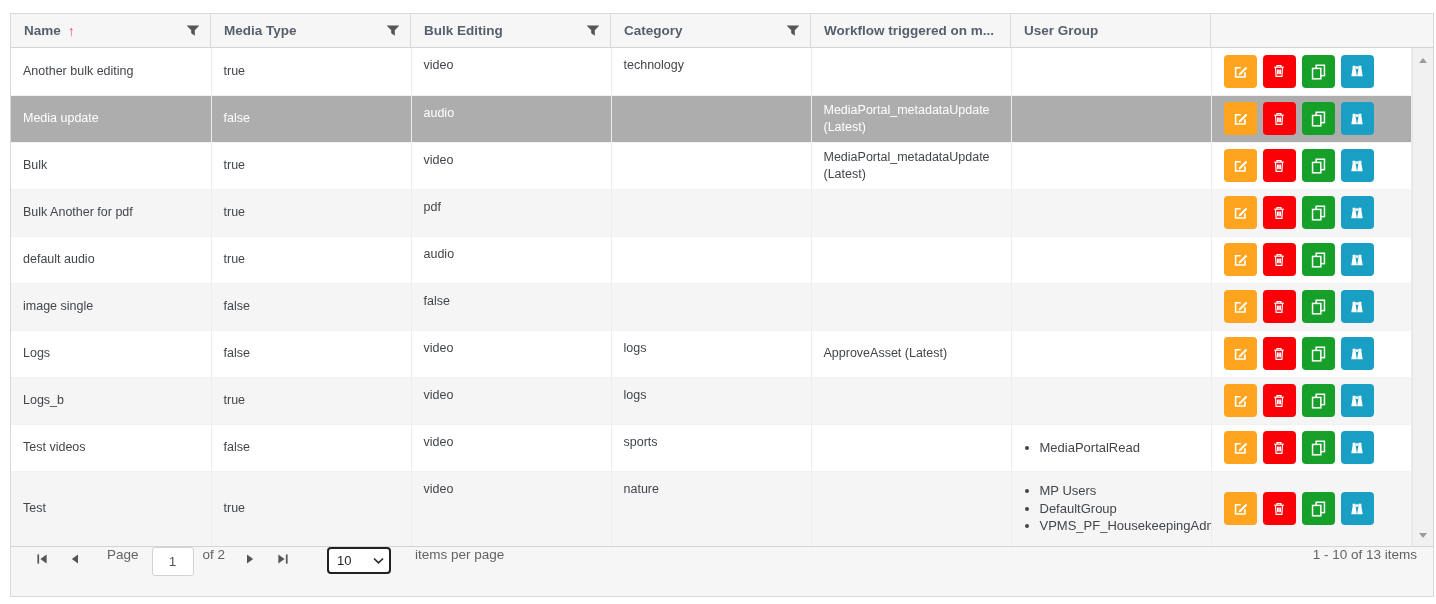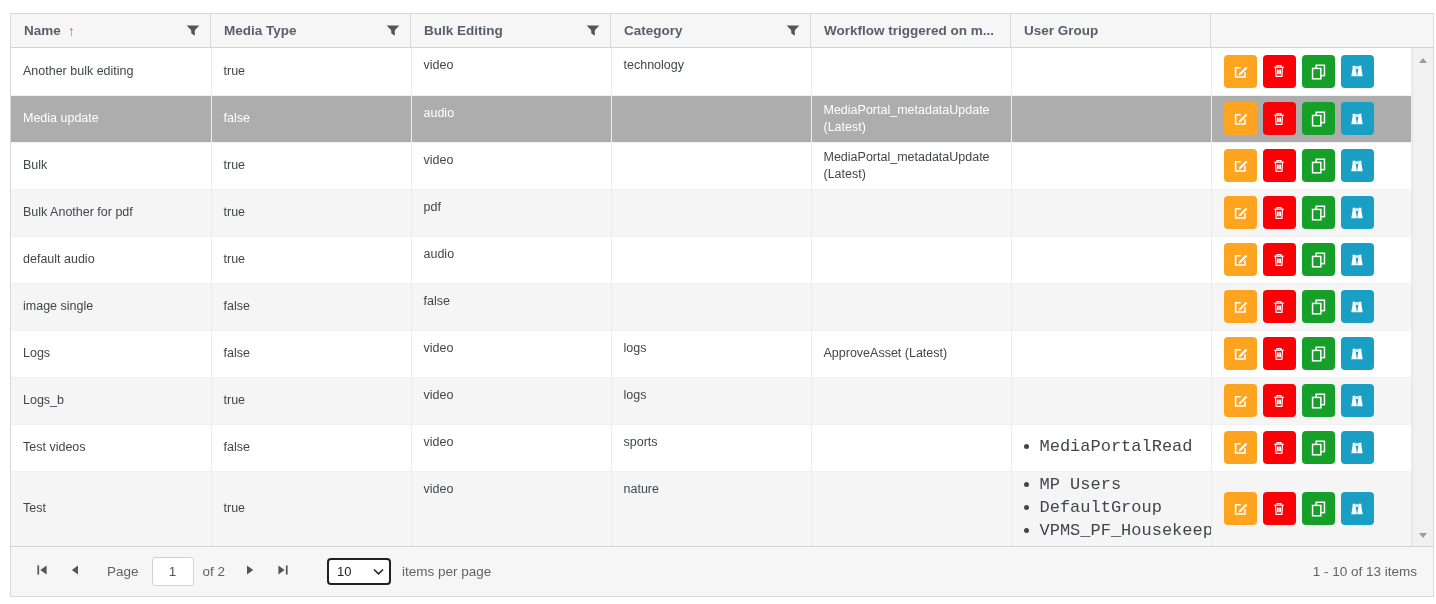--- a/index.html
+++ b/index.html
@@ -24,52 +24,52 @@
   table.data { border-collapse:collapse; table-layout:fixed; width:1400px; flex:0 0 1400px; }
   col.c { width:200px; }
   td { border-right:1px solid #ececec; border-bottom:1px solid #f1f1f1; padding:2px 12px;
        font-size:12.5px; color:#42464b; vertical-align:middle; height:47px; line-height:1.35;
        overflow:hidden; background:#fff; }
   tr.alt td { background:#f5f5f5; }
   tr.selected td { background:#adadad; color:#fff; }
   tr.tall td { height:75px; }
   td.top { vertical-align:top; padding-top:9px; }
   td.ug ul { margin:0; padding-left:16px; }
-  td.ug li { font-size:17px; white-space:nowrap;font-family:Liberation Mono, monospace; }
+  td.ug li { font-size:13px; white-space:nowrap; }
 
   .actions { display:flex; gap:6px; align-items:center; }
   .abtn { width:33px; height:33px; border:none; border-radius:4px; display:flex;
           align-items:center; justify-content:center; cursor:pointer; padding:0; }
   .abtn svg { display:block; }
   .btn-edit    { background:#ffa41e; }
   .btn-delete  { background:#fb0007; }
   .btn-copy    { background:#16a02a; }
   .btn-preview { background:#1a9fc4; }
 
   
   .vscroll { flex:1 1 auto; background:#f1f1f1; border-left:1px solid #e6e6e6; position:relative; cursor:default; }
   .tri-up { position:absolute; top:10px; left:50%; transform:translateX(-50%); width:0; height:0;
             border-left:4.5px solid transparent; border-right:4.5px solid transparent; border-bottom:5px solid #9b9b9b; }
   .tri-down { position:absolute; bottom:8px; left:50%; transform:translateX(-50%); width:0; height:0;
             border-left:4.5px solid transparent; border-right:4.5px solid transparent; border-top:5px solid #9b9b9b; }
 
   
   .pager { flex:0 0 50px; background:#f6f6f6; border-top:1px solid #d4d4d4; display:flex;
-           align-items:center; padding:0 16px 0 18px; color:#636363; font-size:13.5px; }
+           align-items:flex-start; padding:0 16px 0 18px; color:#636363; font-size:13.5px; }
   .pbtn { width:26px; height:26px; display:flex; align-items:center; justify-content:center;
           background:transparent; border:none; cursor:pointer; margin-right:7px; }
   .page-word { margin:0 4px 0 12px; }
   .page-input { width:42px; height:29px; border:1px solid #d2d2d2; border-radius:3px; background:#fff;
           text-align:center; font-size:13.5px; color:#555; margin:0 9px; font-family:inherit; }
   .of-label { margin-right:12px; white-space:nowrap; }
   .selwrap { position:relative; margin-left:24px; }
   select.psize { appearance:none; -webkit-appearance:none; width:64px; height:27px; border:2px solid #212121;
           border-radius:4px; background:#fff; font-size:13px; color:#222; padding:0 20px 0 8px; font-family:inherit; cursor:pointer; }
   .selwrap svg { position:absolute; right:7px; top:50%; transform:translateY(-50%); pointer-events:none; }
-  .ipp { margin-left:11px; white-space:nowrap; }
+  .ipp { margin-left:24px; white-space:nowrap; }
   .range { margin-left:auto; color:#636363; white-space:nowrap; }
 </style>
 </head>
 <body>
 
 <div class="screen">
   <div class="grid">
 
     <div class="ghead">
       <div class="hcell">

